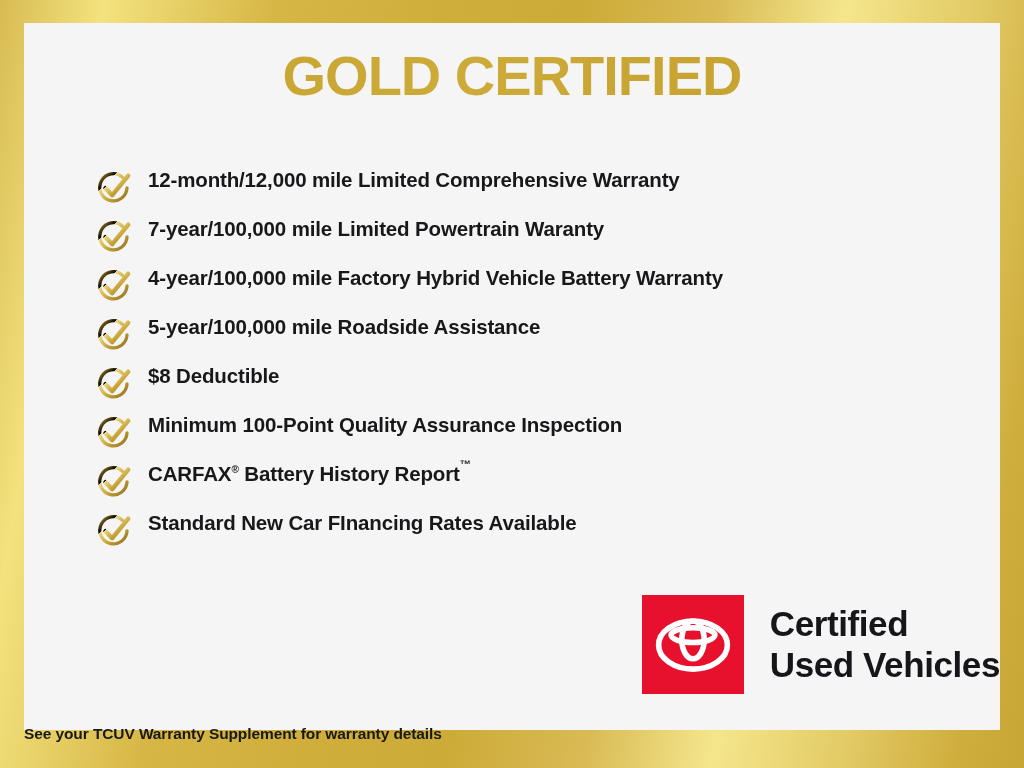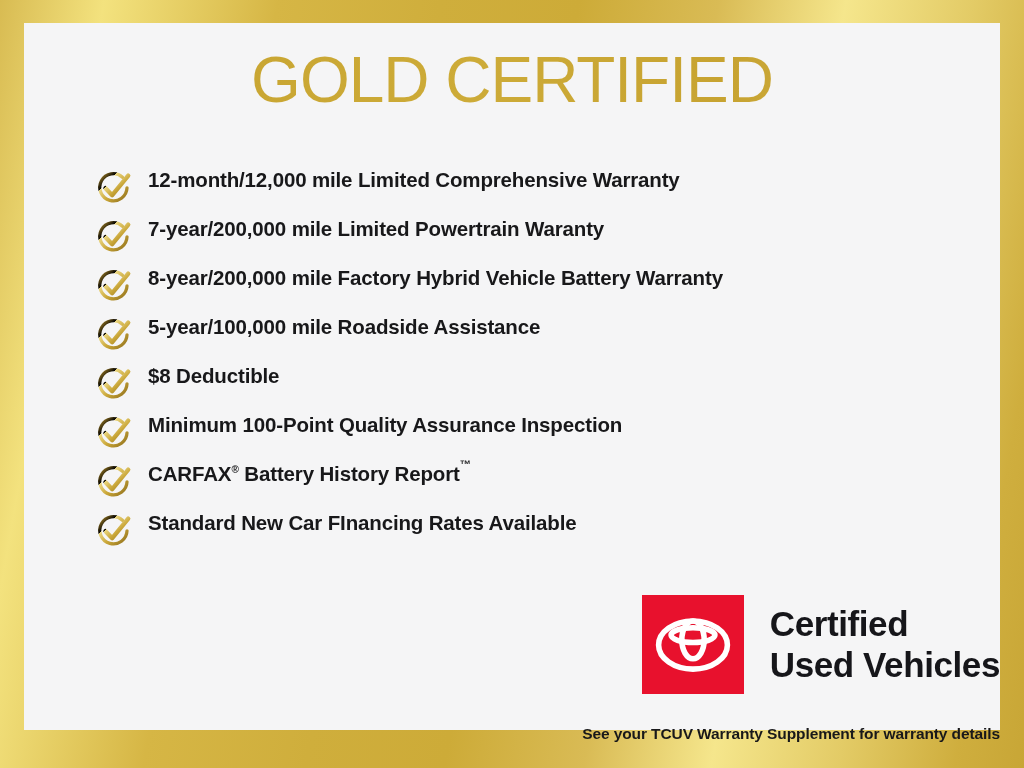--- a/index.html
+++ b/index.html
@@ -36,23 +36,23 @@
     width:976px; height:707px;
     background:#f5f5f6;
   }
 
   
   #title {
     position:absolute;
     left:0; top:25px;
     width:100%;
     text-align:center;
-    font-size:64px;
+    font-size:56px;
     line-height:1.0;
-    font-weight:normal;
+    font-weight:bold;
     letter-spacing:-1px;
     color:#c9a738;
     background:linear-gradient(93deg,#d9bd57 0%,#c8a532 18%,#cdab38 46%,#c7a331 72%,#d5b54c 100%);
     -webkit-background-clip:text;
     background-clip:text;
     -webkit-text-fill-color:transparent;
     white-space:nowrap;
   }
 
   
@@ -117,21 +117,21 @@
     font-weight:600;
     color:#16161a;
     letter-spacing:-0.4px;
   }
 
   
   #footnote {
     position:absolute;
     left:0; top:702px;
     width:100%;
-    text-align:right;
+    text-align:left;
     font-size:15.5px;
     font-weight:bold;
     color:#18181a;
     letter-spacing:-0.1px;
   }
 </style>
 </head>
 <body>
 
 <div id="frame">
@@ -160,31 +160,31 @@
         <span class="benefit-text">12-month/12,000 mile Limited Comprehensive Warranty</span>
       </li>
 
       <li class="benefit">
         <span class="check">
           <svg viewBox="0 0 40 40" width="40" height="40" aria-hidden="true">
             <path d="M28.5 9.2 A13.6 13.6 0 1 0 33 19.8" fill="none" stroke="url(#g1)" stroke-width="3.3" stroke-linecap="round"></path>
             <path d="M11.5 20.2 L18.2 27.2 L34.2 7.6" fill="none" stroke="url(#g1)" stroke-width="4.4" stroke-linecap="round" stroke-linejoin="round"></path>
           </svg>
         </span>
-        <span class="benefit-text">7-year/200,000 mile Limited Powertrain Waranty</span>
-      </li>
-
-      <li class="benefit">
-        <span class="check">
-          <svg viewBox="0 0 40 40" width="40" height="40" aria-hidden="true">
-            <path d="M28.5 9.2 A13.6 13.6 0 1 0 33 19.8" fill="none" stroke="url(#g1)" stroke-width="3.3" stroke-linecap="round"></path>
-            <path d="M11.5 20.2 L18.2 27.2 L34.2 7.6" fill="none" stroke="url(#g1)" stroke-width="4.4" stroke-linecap="round" stroke-linejoin="round"></path>
-          </svg>
-        </span>
-        <span class="benefit-text">8-year/200,000 mile Factory Hybrid Vehicle Battery Warranty</span>
+        <span class="benefit-text">7-year/100,000 mile Limited Powertrain Waranty</span>
+      </li>
+
+      <li class="benefit">
+        <span class="check">
+          <svg viewBox="0 0 40 40" width="40" height="40" aria-hidden="true">
+            <path d="M28.5 9.2 A13.6 13.6 0 1 0 33 19.8" fill="none" stroke="url(#g1)" stroke-width="3.3" stroke-linecap="round"></path>
+            <path d="M11.5 20.2 L18.2 27.2 L34.2 7.6" fill="none" stroke="url(#g1)" stroke-width="4.4" stroke-linecap="round" stroke-linejoin="round"></path>
+          </svg>
+        </span>
+        <span class="benefit-text">4-year/100,000 mile Factory Hybrid Vehicle Battery Warranty</span>
       </li>
 
       <li class="benefit">
         <span class="check">
           <svg viewBox="0 0 40 40" width="40" height="40" aria-hidden="true">
             <path d="M28.5 9.2 A13.6 13.6 0 1 0 33 19.8" fill="none" stroke="url(#g1)" stroke-width="3.3" stroke-linecap="round"></path>
             <path d="M11.5 20.2 L18.2 27.2 L34.2 7.6" fill="none" stroke="url(#g1)" stroke-width="4.4" stroke-linecap="round" stroke-linejoin="round"></path>
           </svg>
         </span>
         <span class="benefit-text">5-year/100,000 mile Roadside Assistance</span>

